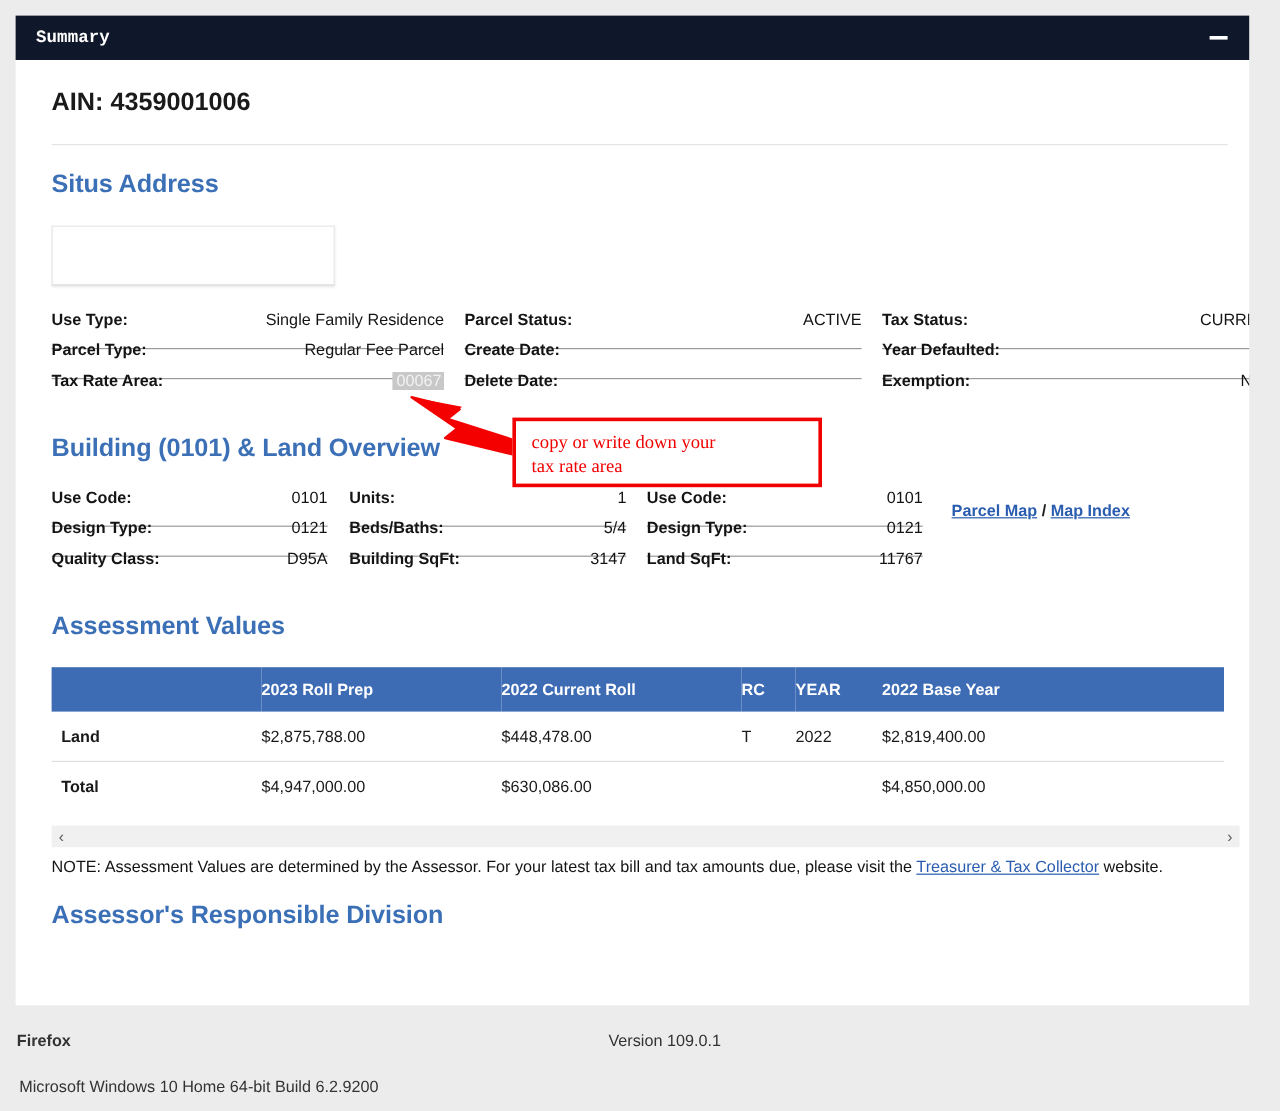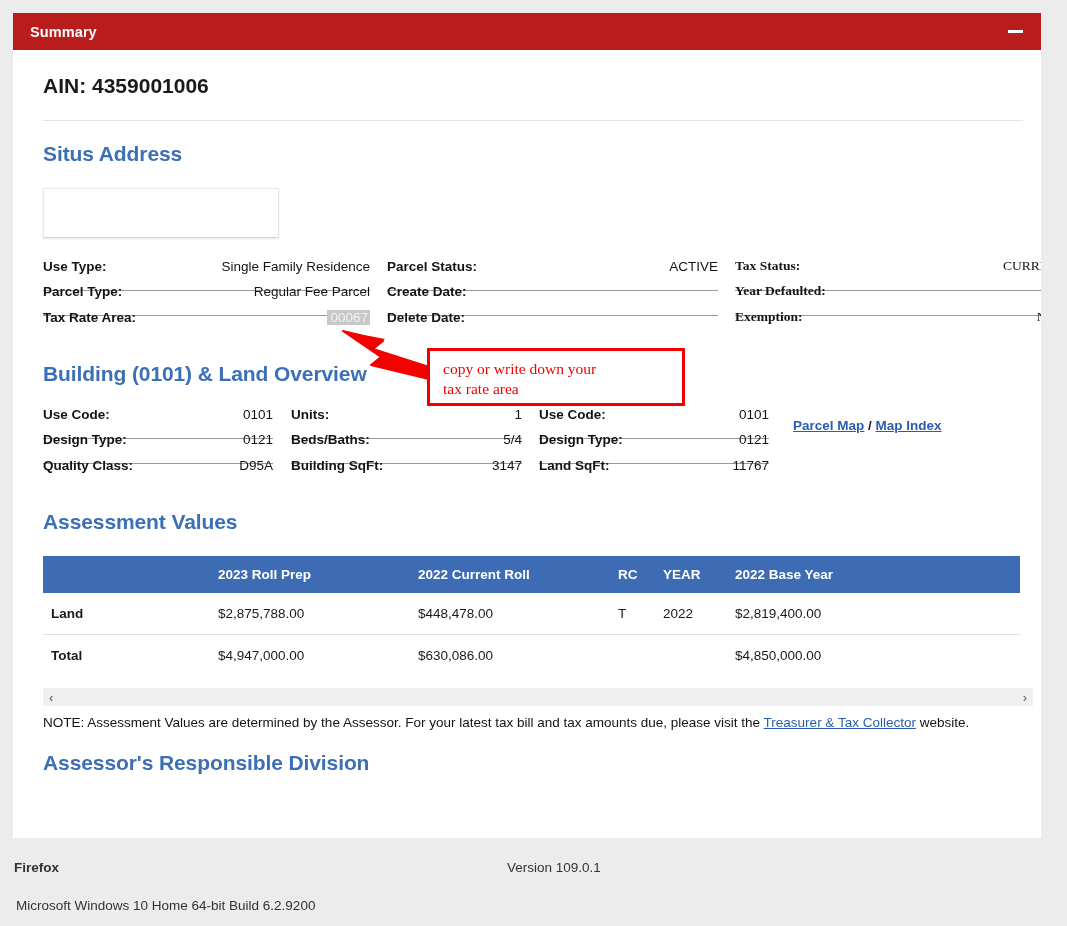--- a/index.html
+++ b/index.html
@@ -23,26 +23,27 @@
     top: 13px;
     width: 1028px;
     height: 825px;
     background: #ffffff;
     box-sizing: border-box;
   }
 
   
   #titlebar {
     height: 37px;
-    background: #b91c1c;
+    background: #0f172a;
     display: flex;
     align-items: center;
     justify-content: space-between;
     padding: 0 18px 0 17px;
     box-sizing: border-box;
+    font-family: Liberation Mono, monospace;
   }
   #titlebar .title {
     color: #ffffff;
     font-size: 14.5px;
     font-weight: bold;
     letter-spacing: .1px;
   }
   .minimize-icon {
     width: 15px;
     height: 3px;
@@ -132,21 +133,21 @@
   .v.highlight {
     background: #c8c8c8;
     color: #f2f2f2;
     padding-left: 3px;
     padding-right: 2px;
   }
 
   
   .grid-parcel .c1 { width: 327px; }
   .grid-parcel .c2 { width: 331px; margin-left: 17px; }
-  .grid-parcel .c3 { width: 331px; margin-left: 17px; font-family: Liberation Serif, serif; }
+  .grid-parcel .c3 { width: 331px; margin-left: 17px; }
 
   
   .grid-building .c1 { width: 230px; }
   .grid-building .c2 { width: 231px; margin-left: 18px; }
   .grid-building .c3 { width: 230px; margin-left: 17px; }
   .grid-building .c4 { width: 200px; margin-left: 24px; padding-top: 4px;}
 
   .maplinks {
     font-size: 13.5px;
     font-weight: bold;

